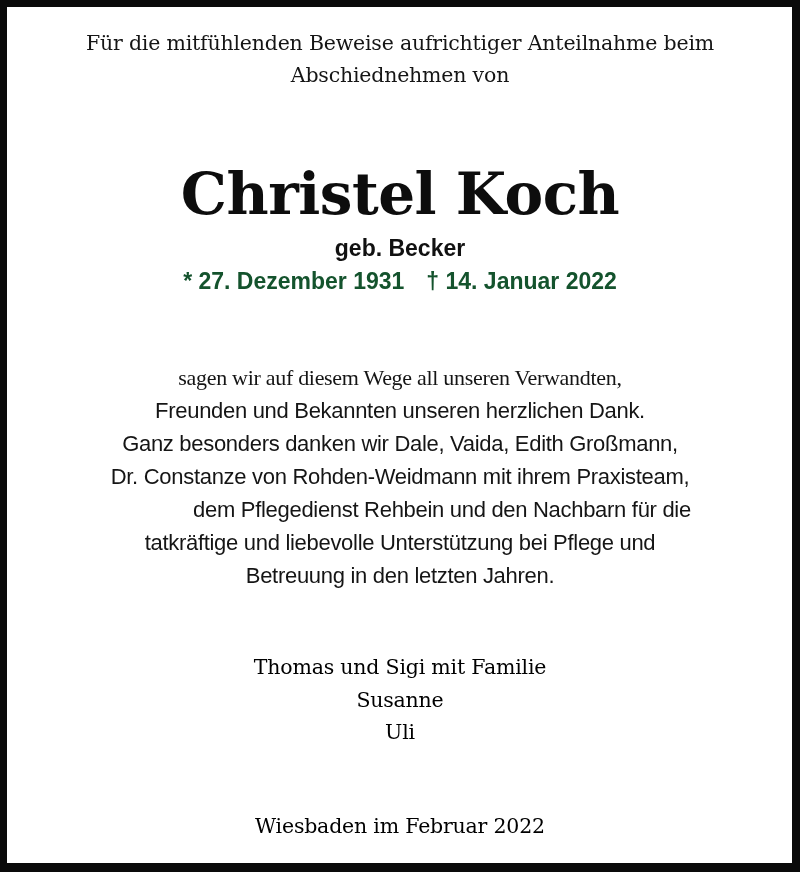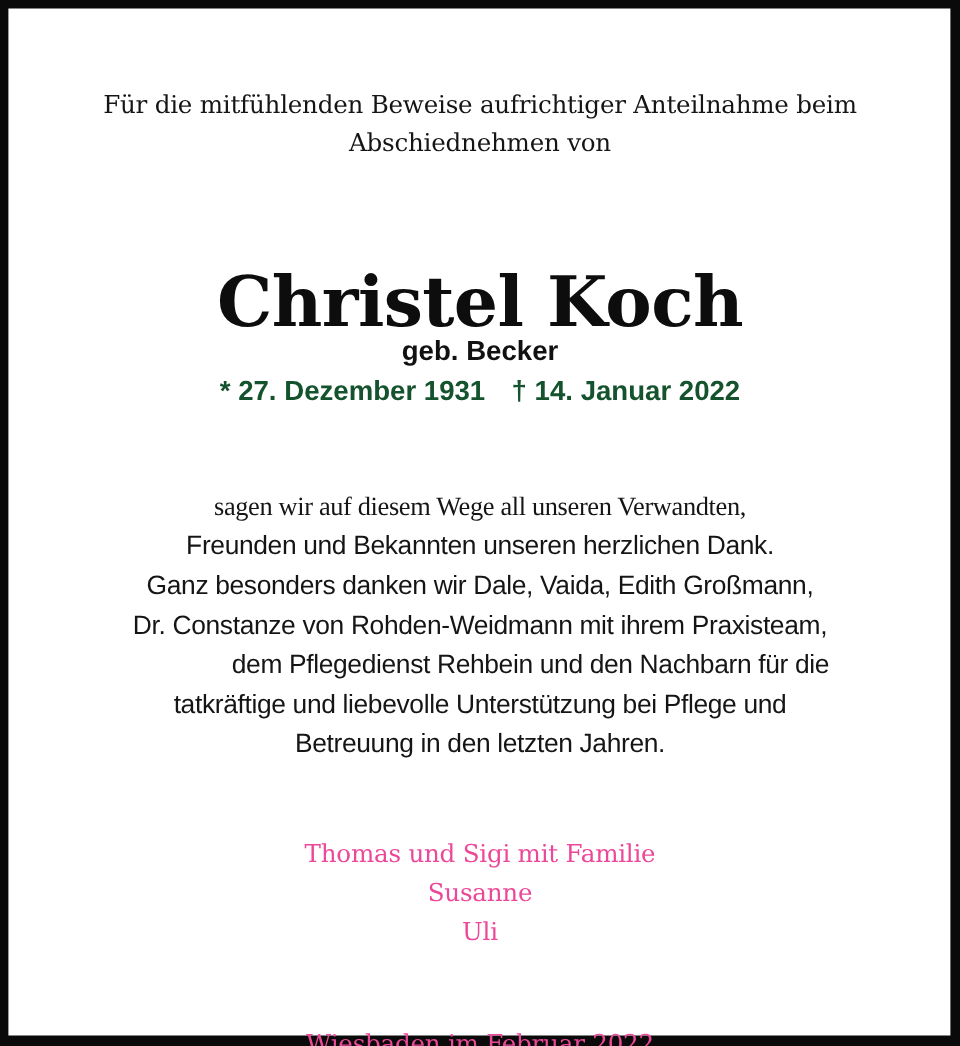--- a/index.html
+++ b/index.html
@@ -12,51 +12,50 @@
       border-top: 7px solid #0a0a0a;
       border-left: 7px solid #0a0a0a;
       border-right: 8px solid #0a0a0a;
       border-bottom: 9px solid #0a0a0a;
     }
     .line {
       position: absolute; left: 0; width: 800px;
       text-align: center; color: #151515;
       font-family: "DejaVu Serif", serif;
       white-space: nowrap;
-      margin-top: 44px;
     }
     .intro { font-size: 20.5px; letter-spacing: -0.2px; }
     .name {
       font-family: "DejaVu Serif", serif;
       font-weight: bold; font-size: 58px; letter-spacing: -0.5px; color: #0d0d0d;
     }
     .sub {
       font-family: "Liberation Sans", sans-serif;
       font-weight: bold; font-size: 23px; color: #111;
     }
     .dates {
       font-family: "Liberation Sans", sans-serif;
       font-weight: bold; font-size: 23px; color: #14532d;
     }
     .dates .gap { display: inline-block; width: 22px; }
     .body {
       font-family: "Liberation Sans Narrow", "Liberation Sans", sans-serif;
       font-size: 22px; color: #151515; letter-spacing: -0.3px;
     }
-    .sig { font-family: "DejaVu Serif", serif; font-size: 20.5px; color: #ec4899; letter-spacing: -0.2px; }
+    .sig { font-family: "DejaVu Serif", serif; font-size: 20.5px; color: #000000; letter-spacing: -0.2px; }
   </style>
 </head>
 <body>
 
 <div class="frame"></div>
 
 <div class="line intro" style="top:31px;">Für die mitfühlenden Beweise aufrichtiger Anteilnahme beim</div>
 <div class="line intro" style="top:63px;">Abschiednehmen von</div>
 
-<div class="line name" style="top:174px;">Christel Koch</div>
+<div class="line name" style="top:160px;">Christel Koch</div>
 
 <div class="line sub" style="top:235px;">geb. Becker</div>
 
 <div class="line dates" style="top:268px;">
   <span>* 27. Dezember 1931</span><span class="gap"></span><span>† 14. Januar 2022</span>
 </div>
 
 <div class="line body" style="top:365px;font-family:Liberation Serif, serif;">sagen wir auf diesem Wege all unseren Verwandten,</div>
 <div class="line body" style="top:398px;">Freunden und Bekannten unseren herzlichen Dank.</div>
 <div class="line body" style="top:431px;">Ganz besonders danken wir Dale, Vaida, Edith Großmann,</div>

